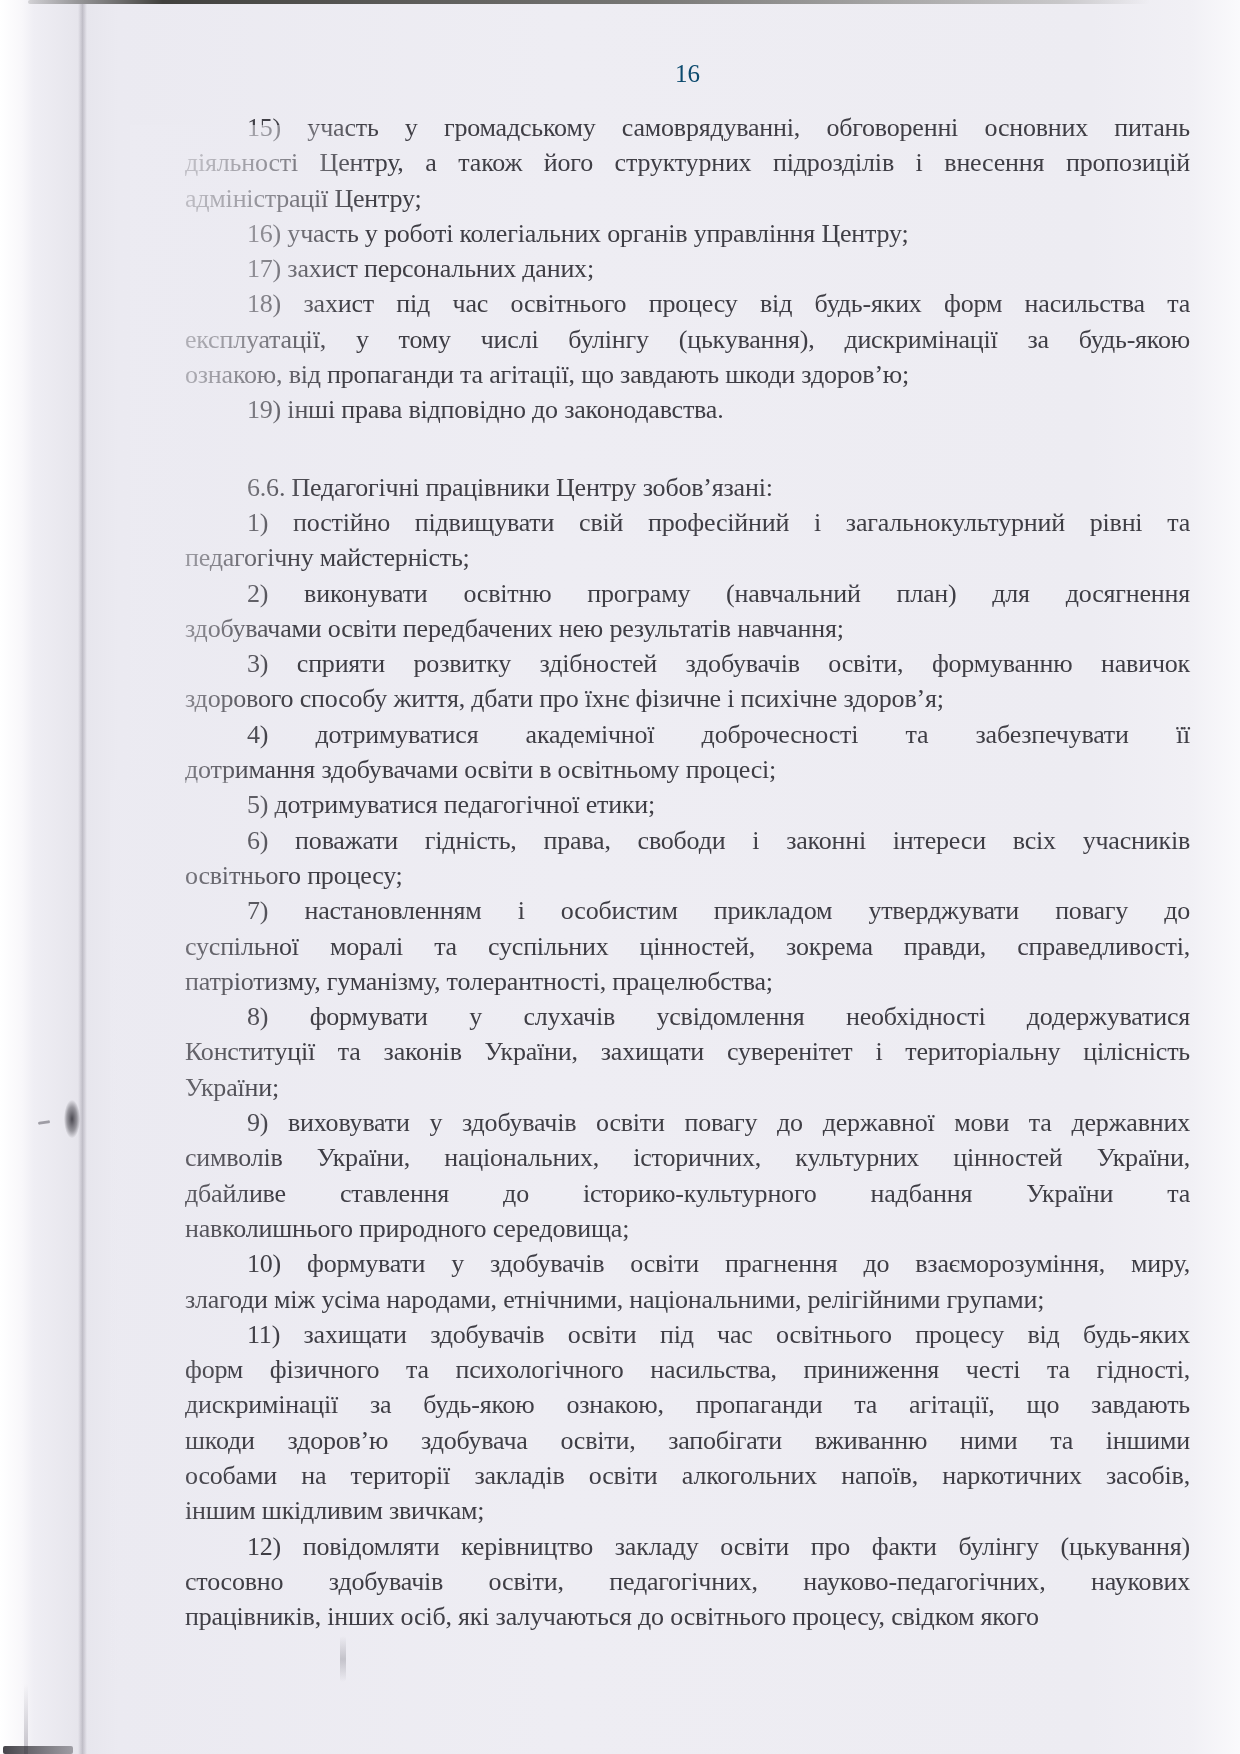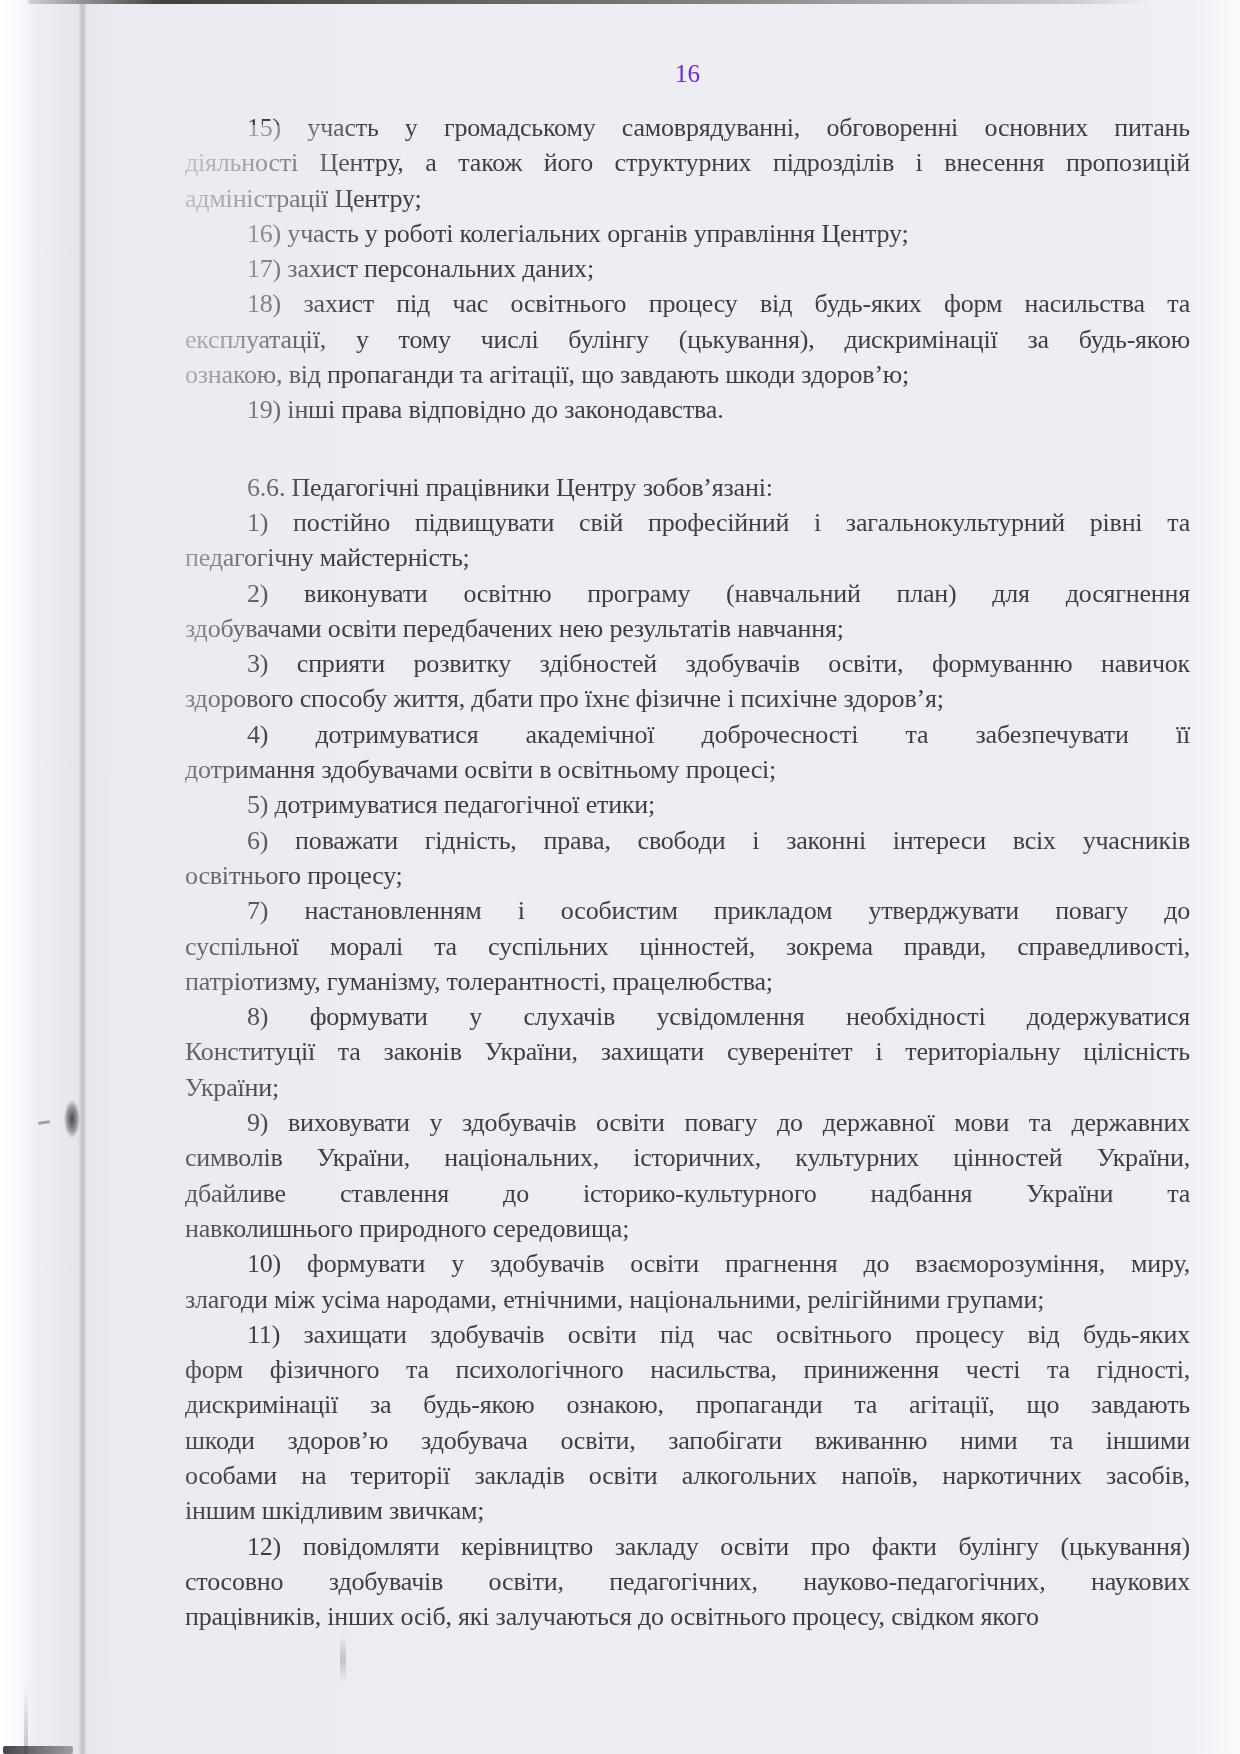--- a/index.html
+++ b/index.html
@@ -61,21 +61,21 @@
   }
   
   .text-column {
     position: absolute; left: 185px; top: 110px; width: 1005px;
     color: var(--ink, #3f3e45);
     font-size: 26px; line-height: 35.3px; letter-spacing: -0.2px;
     z-index: 2;
   }
   .page-number {
     position: absolute; top: 60px; left: 185px; width: 1005px;
-    text-align: center; font-size: 25px; color: #6d28d9; z-index: 2;
+    text-align: center; font-size: 25px; color: #0c4a6e; z-index: 2;
   }
   .para { margin: 0; }
   .para.gap { margin-top: 42px; }
   .line { white-space: normal; }
   .line.j { text-align: justify; text-align-last: justify; }
   .line.l { text-align: left; }
   .line.first { text-indent: 62px; }
   
   .fade-overlay {
     position: absolute; left: 130px; top: 125px; width: 290px; height: 660px;

